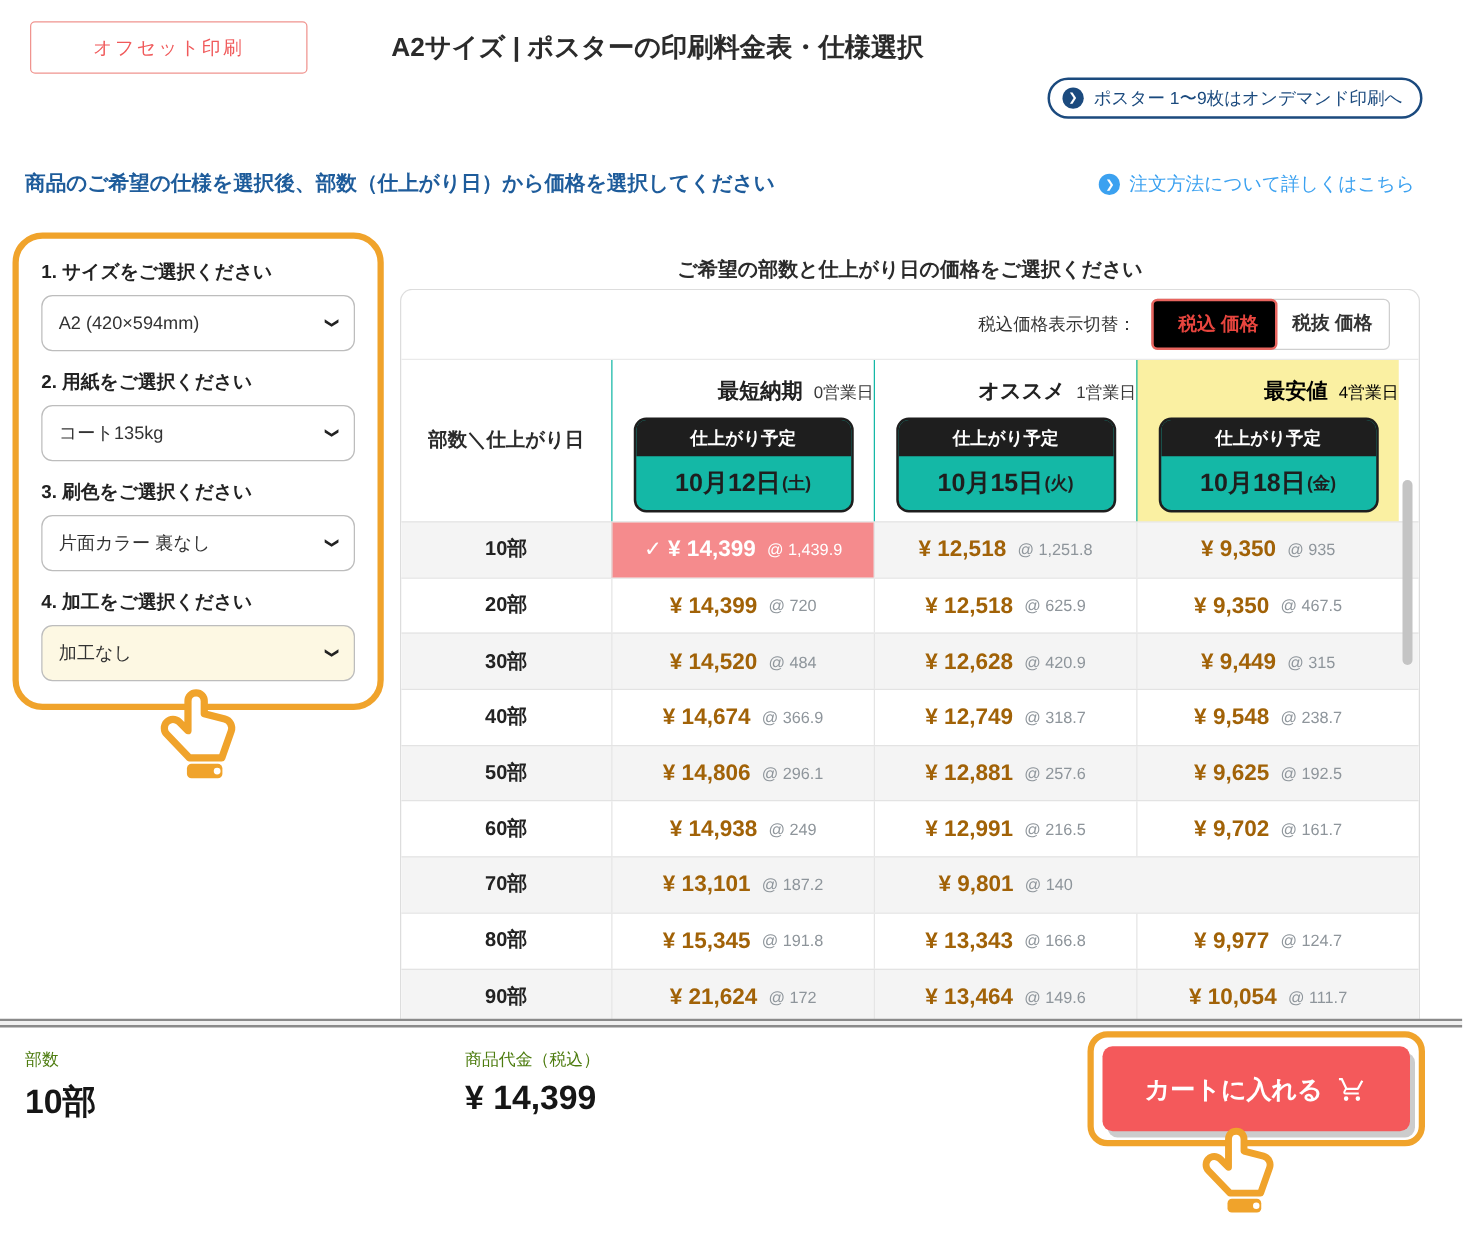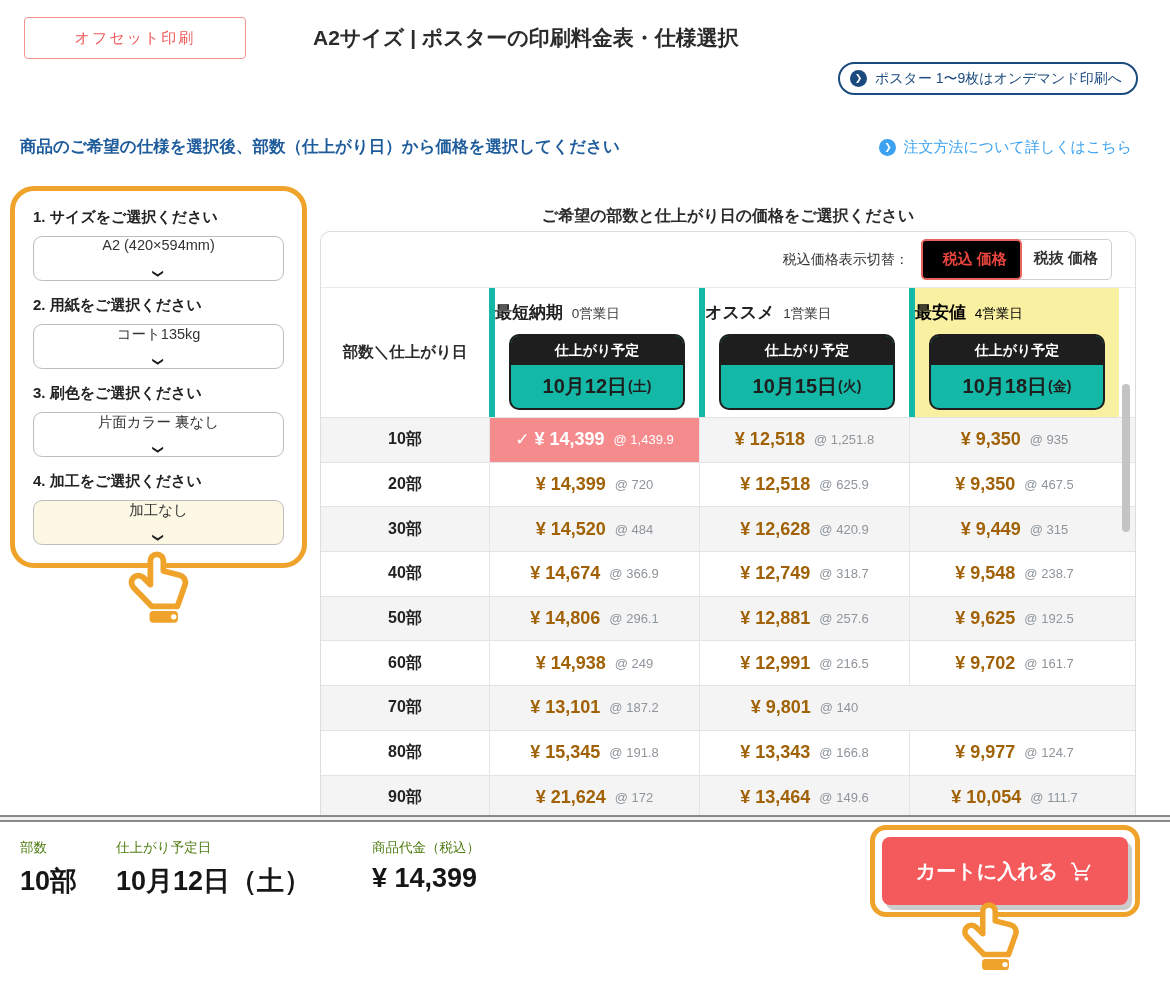--- a/index.html
+++ b/index.html
@@ -25,22 +25,22 @@
     display:flex; justify-content:space-between; align-items:center; }
   .instruction-text { font-size:16.5px; font-weight:bold; color:#1E5C9B; }
   .order-link { font-size:15px; color:#3BA1F0; display:flex; align-items:center; gap:7px; cursor:pointer; }
 
   
   .spec-panel { position:absolute; left:10px; top:186px; width:297px; height:382px;
     border:5px solid #F0A32B; border-radius:24px; background:#fff; padding:17px 18px; z-index:5; }
   .spec-group { margin-bottom:15px; }
   .spec-label { font-size:15px; font-weight:bold; color:#222; margin-bottom:9px; }
   .select-box { height:45px; border:1px solid #BDBDBD; border-radius:9px; background:#fff;
-    display:flex; align-items:center; justify-content:space-between; padding:0 13px;
-    font-size:14.5px; color:#333; cursor:pointer;flex-direction:column; }
+    display:flex; align-items:center; justify-content:space-between; padding:16px 13px;
+    font-size:14.5px; color:#333; cursor:pointer; }
   .select-box.highlight { background:#FDF8E3; }
   .select-chevron { display:inline-block; transform:rotate(90deg); font-size:11px; color:#222; font-weight:bold; }
 
   .hand-icon { position:absolute; z-index:8; }
   .hand-icon.hand-specs { left:118px; top:548px; }
   .hand-icon.hand-cart  { left:952px; top:84px; }
 
   
   .table-title { position:absolute; left:320px; top:206px; width:816px; text-align:center;
     font-size:16px; font-weight:bold; color:#2b2b2b; }
@@ -50,21 +50,21 @@
   .toggle-row { height:55px; display:flex; align-items:center; justify-content:flex-end;
     gap:12px; padding-right:23px; }
   .tax-label { font-size:14px; color:#333; }
   .tax-toggle { display:flex; border:1px solid #CFCFCF; border-radius:5px; background:#fff; }
   .tax-seg { padding:9px 13px; font-size:15px; font-weight:bold; color:#333; cursor:pointer; white-space:nowrap; }
   .tax-seg.active { color:#E8453E; border:2px solid #E8655F; border-radius:5px; margin:-1px; background:#000000;padding-left:20px; }
 
   .header-row { display:flex; height:130px; border-top:1px solid #EAEAEA; }
   .corner-cell { width:168px; display:flex; align-items:center; justify-content:center;
     font-size:15.5px; font-weight:bold; color:#2b2b2b; }
-  .col-head { width:210px; border-left:6px solid #14b8a6; padding-top:13px; text-align:left; }
+  .col-head { width:210px; border-left:1px solid #14b8a6; padding-top:13px; text-align:right; }
   .col-head.highlight { background:#FAF0A2; }
   .tag-line { white-space:nowrap; }
   .col-tag { font-size:17px; font-weight:bold; color:#222; }
   .col-days { font-size:13.5px; color:#3a3a3a; margin-left:5px; }
   .col-head.highlight .col-tag, .col-head.highlight .col-days { color:#000000; }
   .date-card { width:176px; margin:10px auto 0; border:2px solid #1E1E1E; border-radius:10px;
     overflow:hidden; background:#14b8a6; }
   .date-card-band { height:29px; background:#1E1E1E; color:#fff; font-size:14px; font-weight:bold;
     display:flex; align-items:center; justify-content:center; }
   .date-card-date { height:43px; display:flex; align-items:center; justify-content:center; gap:1px; }
@@ -364,24 +364,20 @@
     <div class="scroll-thumb"></div>
   </div>
 
   <div class="summary-bar">
     <div class="summary-sep"></div>
 
     <div class="sum-group g1">
       <div class="sum-label">部数</div>
       <div class="sum-value">10部</div>
     </div>
-    <div class="sum-group g2">
-      <div class="sum-label">仕上がり予定日</div>
-      <div class="sum-value">10月12日（土）</div>
-    </div>
     <div class="sum-group g3">
       <div class="sum-label">商品代金（税込）</div>
       <div class="sum-value">¥ 14,399</div>
     </div>
 
     <div class="cart-annotation">
       <button class="cart-button">
         <span>カートに入れる</span>
         <svg width="25" height="23" viewBox="0 0 24 24" fill="#fff">
           <path d="M7.2 17.8a1.9 1.9 0 1 0 0 3.8 1.9 1.9 0 0 0 0-3.8zm9.8 0a1.9 1.9 0 1 0 0 3.8 1.9 1.9 0 0 0 0-3.8zM6.3 14.6l1.1-2h9c.7 0 1.3-.38 1.6-.95l3.5-6.4-1.65-.9-3.45 6.25H8.05L4.2 2.5H1.2v1.9h1.8l3.3 6.95-1.25 2.25c-.68 1.25.2 2.75 1.62 2.75h11.1v-1.75H6.3z"></path>

